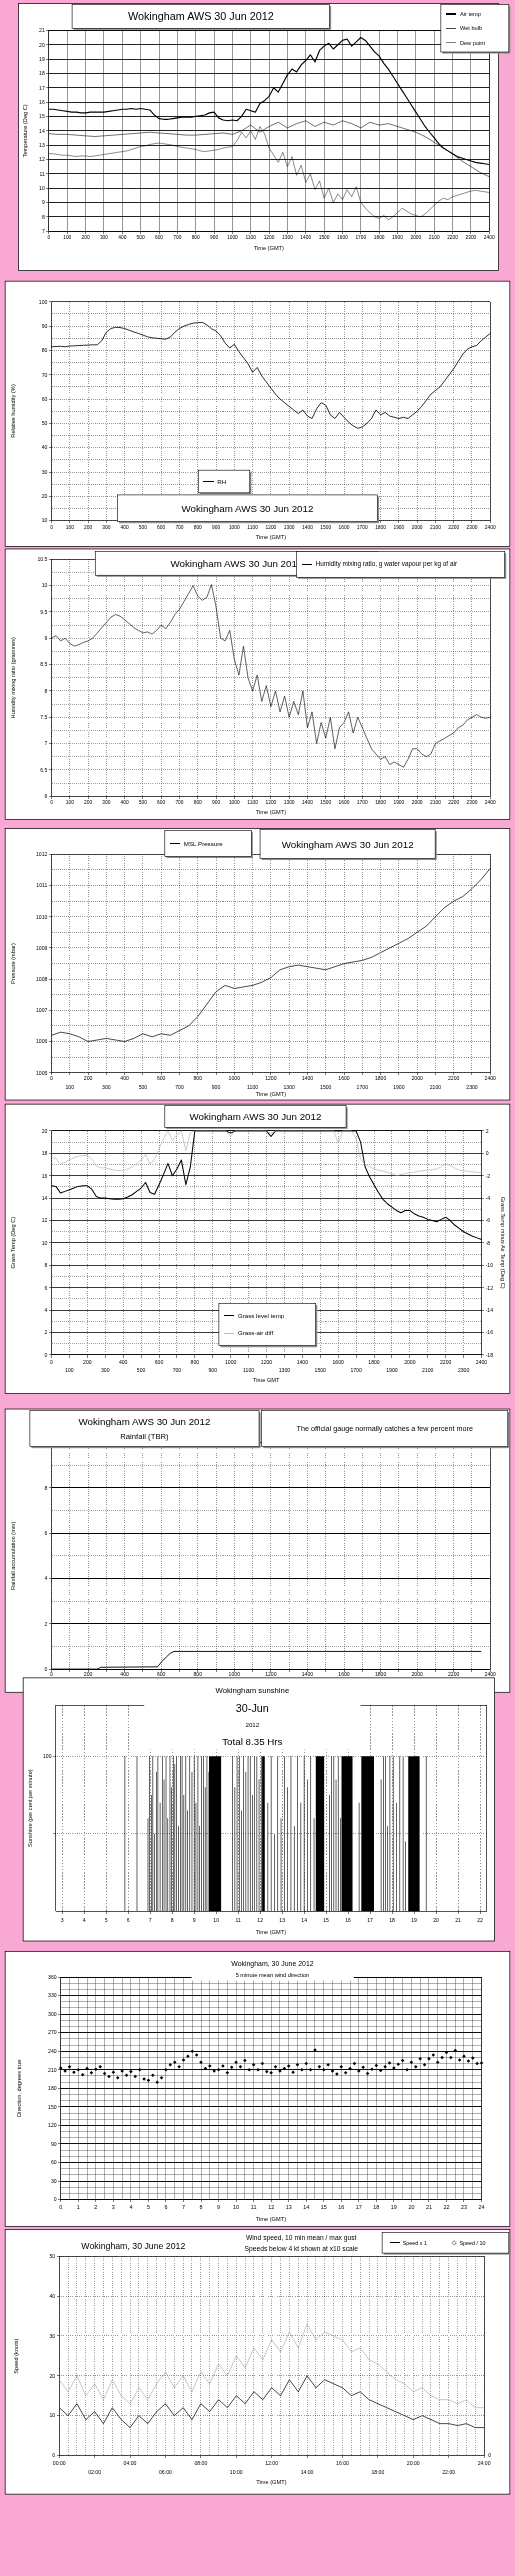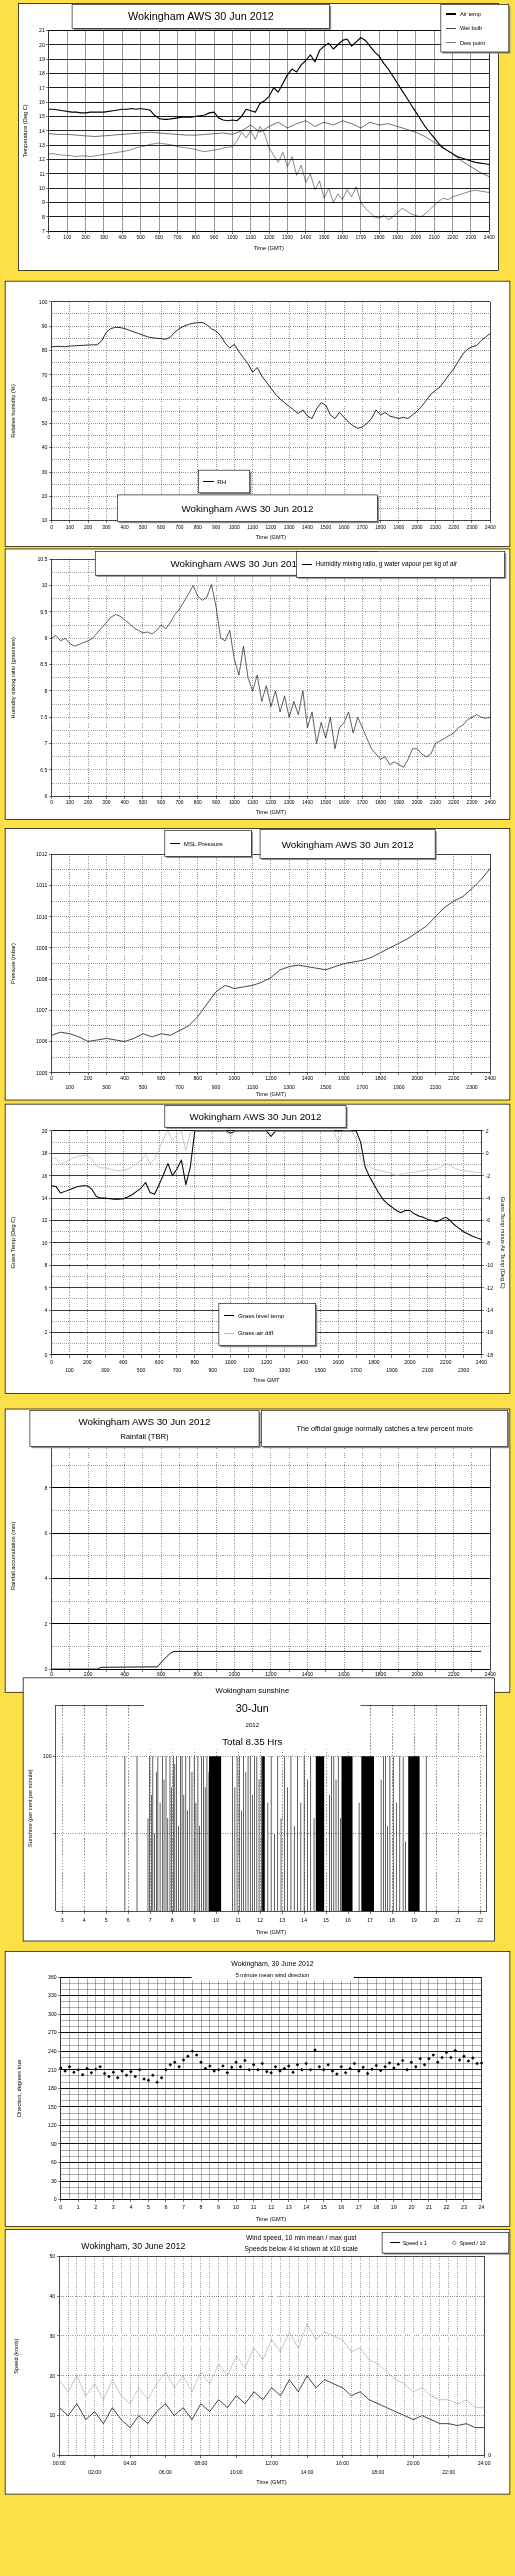--- a/index.html
+++ b/index.html
@@ -1,16 +1,16 @@
 <!DOCTYPE html>
 <html style="font-size:8.2px"><head>
 <meta charset="utf-8">
 <style>
   html,body{margin:0;padding:0;background:#ffffff;}
-  #page{position:relative;width:515px;height:2576px;background:#fde047;overflow:hidden;}
+  #page{position:relative;width:515px;height:2576px;background:#f9a8d4;overflow:hidden;}
   svg text{font-family:"Liberation Sans","DejaVu Sans",sans-serif;fill:#000;}
 </style>
 </head>
 <body>
 
 <div id="page">
   <svg id="chart-svg" width="515" height="2576" viewBox="0 0 1000 5000">
       <g>
         <rect x="36" y="6" width="932" height="518" fill="#ffffff" stroke="#000000" stroke-width="1.4"></rect>
         <g>

